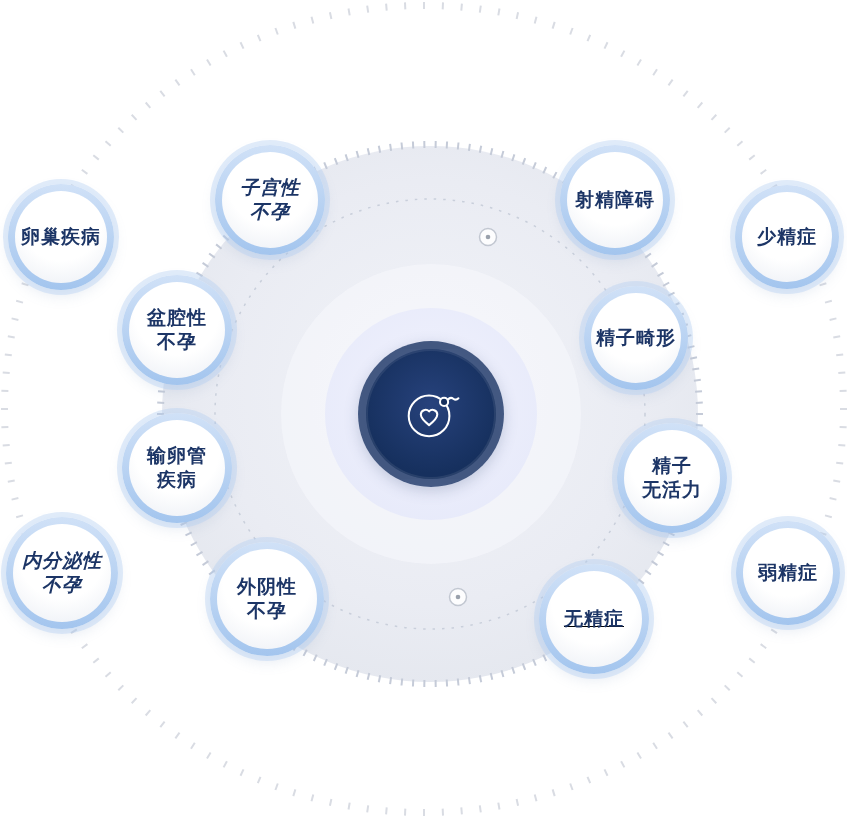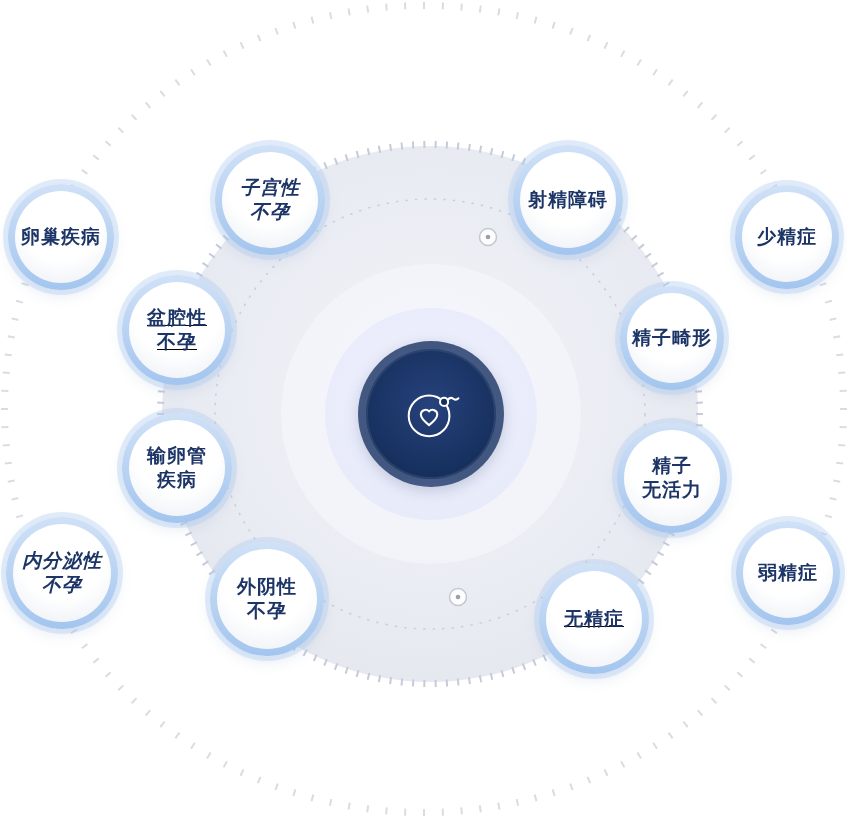--- a/index.html
+++ b/index.html
@@ -378,43 +378,43 @@
       </div>
     </div>
       <div class="bubble" style="height: 110px; width: 110px; left: 215px; top: 145px; font-style: italic;">
       <div class="bubble-inner">
         <div class="bubble-label">
             <div>子宫性</div>
             <div>不孕</div>
           </div>
       </div>
     </div>
-      <div class="bubble" style="height: 110px; width: 110px; left: 513px; top: 145px;">
+      <div class="bubble" style="height: 110px; width: 110px; left: 560px; top: 145px;">
       <div class="bubble-inner">
         <div class="bubble-label">
             <div>射精障碍</div>
           </div>
       </div>
     </div>
       <div class="bubble" style="height: 104px; width: 104px; left: 735px; top: 185px;">
       <div class="bubble-inner">
         <div class="bubble-label">
             <div>少精症</div>
           </div>
       </div>
     </div>
-      <div class="bubble" style="height: 110px; width: 110px; left: 122px; top: 275px; text-decoration: underline;">
+      <div class="bubble" style="height: 110px; width: 110px; left: 122px; top: 275px;">
       <div class="bubble-inner">
         <div class="bubble-label">
             <div>盆腔性</div>
             <div>不孕</div>
           </div>
       </div>
     </div>
-      <div class="bubble" style="height: 104px; width: 104px; left: 620px; top: 286px; justify-content: center;">
+      <div class="bubble" style="height: 104px; width: 104px; left: 584px; top: 286px; justify-content: center;">
       <div class="bubble-inner">
         <div class="bubble-label">
             <div>精子畸形</div>
           </div>
       </div>
     </div>
       <div class="bubble" style="height: 110px; width: 110px; left: 122px; top: 413px;">
       <div class="bubble-inner">
         <div class="bubble-label">
             <div>输卵管</div>

